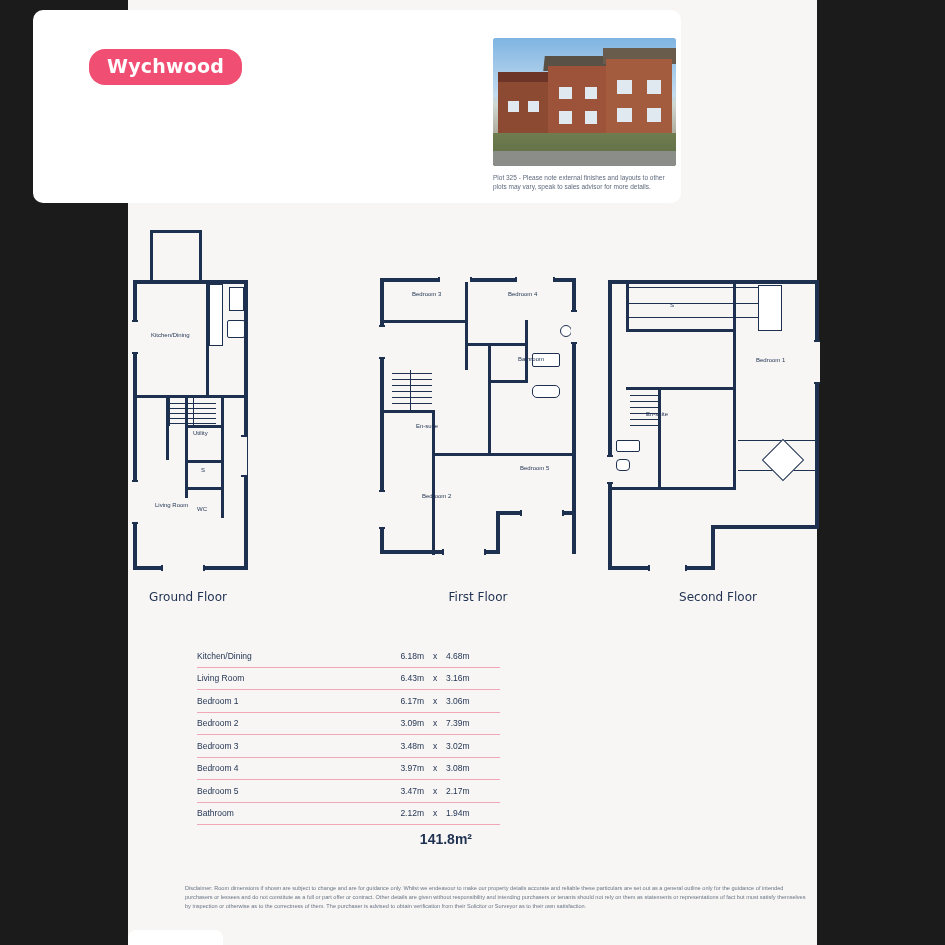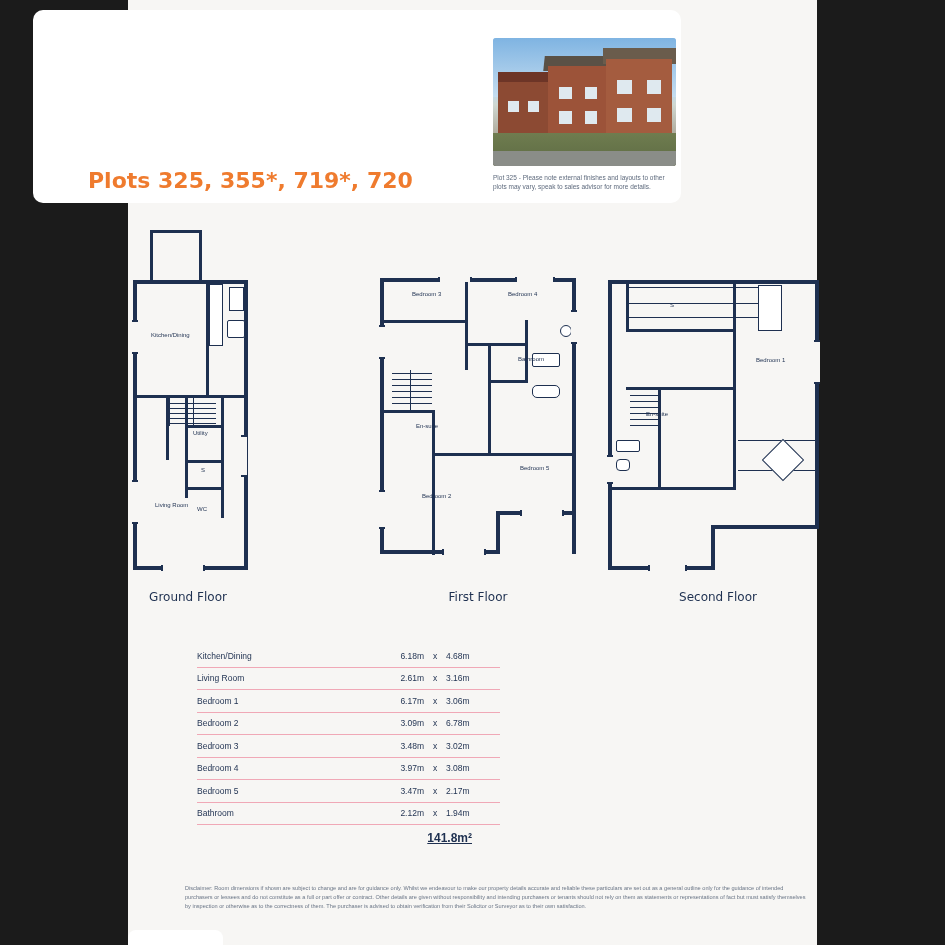--- a/index.html
+++ b/index.html
@@ -173,26 +173,25 @@
     font-size: 8.5px;
     color: #1e3050;
   }
   .dim-name { width: 175px; }
   .dim-w { width: 52px; text-align: right; }
   .dim-x { width: 22px; text-align: center; color:#1e3050; }
   .dim-d { width: 52px; text-align: left; }
   .dim-total {
     text-align: right;
     font-family: "Liberation Sans", sans-serif;
-    font-size: 12px;
+    font-size: 14px;
     font-weight: bold;
     color: #1e3050;
     padding-top: 6px;
     padding-right: 28px;
-    text-decoration: underline;
   }
 
   .note {
     position: absolute;
     left: 185px;
     top: 866px;
     font-family: "DejaVu Sans", sans-serif;
     font-size: 9.5px;
     font-weight: bold;
     color: #1e3050;
@@ -212,21 +211,21 @@
 <body>
 
 <div class="page">
 
   <div class="rail-left"></div>
   <div class="rail-right"></div>
   <div class="sheet"></div>
   <div class="corner-bar"></div>
 
   <div class="header-card">
-    <div class="title-sub">Plots 325, 355*, 719*, 720</div>
+    <div class="logo-pill">Wychwood</div>
 
     <div class="photo">
       <div class="sky"></div>
       <div class="ground"></div>
       <div class="road"></div>
       <div class="h1"></div>
       <div class="h2roof"></div>
       <div class="h2"></div>
       <div class="h3roof"></div>
       <div class="h3"></div>
@@ -390,35 +389,35 @@
 
   <div class="dims">
     <div class="dim-row">
       <span class="dim-name">Kitchen/Dining</span>
       <span class="dim-w">6.18m</span>
       <span class="dim-x">x</span>
       <span class="dim-d">4.68m</span>
     </div>
     <div class="dim-row">
       <span class="dim-name">Living Room</span>
-      <span class="dim-w">2.61m</span>
+      <span class="dim-w">6.43m</span>
       <span class="dim-x">x</span>
       <span class="dim-d">3.16m</span>
     </div>
     <div class="dim-row">
       <span class="dim-name">Bedroom 1</span>
       <span class="dim-w">6.17m</span>
       <span class="dim-x">x</span>
       <span class="dim-d">3.06m</span>
     </div>
     <div class="dim-row">
       <span class="dim-name">Bedroom 2</span>
       <span class="dim-w">3.09m</span>
       <span class="dim-x">x</span>
-      <span class="dim-d">6.78m</span>
+      <span class="dim-d">7.39m</span>
     </div>
     <div class="dim-row">
       <span class="dim-name">Bedroom 3</span>
       <span class="dim-w">3.48m</span>
       <span class="dim-x">x</span>
       <span class="dim-d">3.02m</span>
     </div>
     <div class="dim-row">
       <span class="dim-name">Bedroom 4</span>
       <span class="dim-w">3.97m</span>

